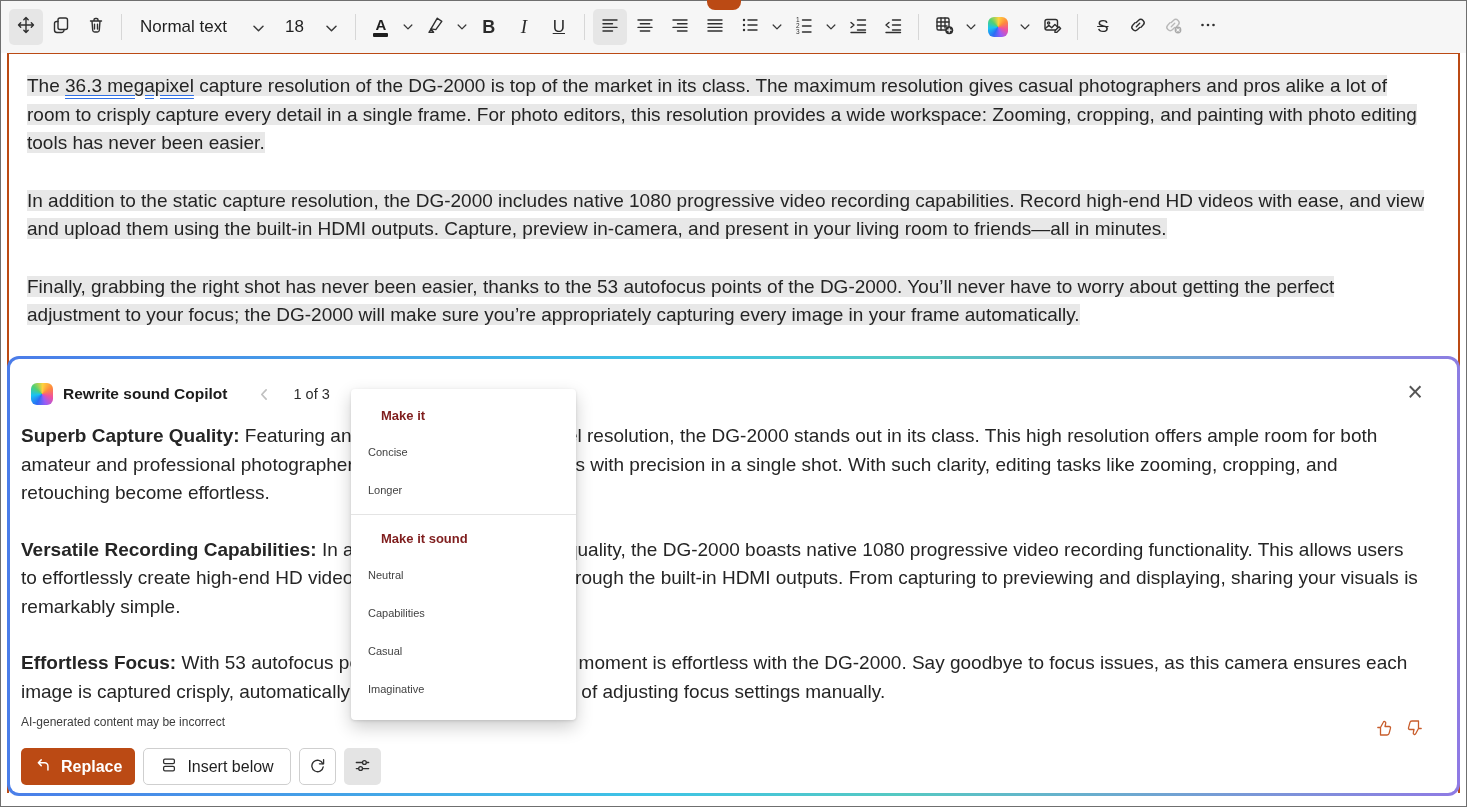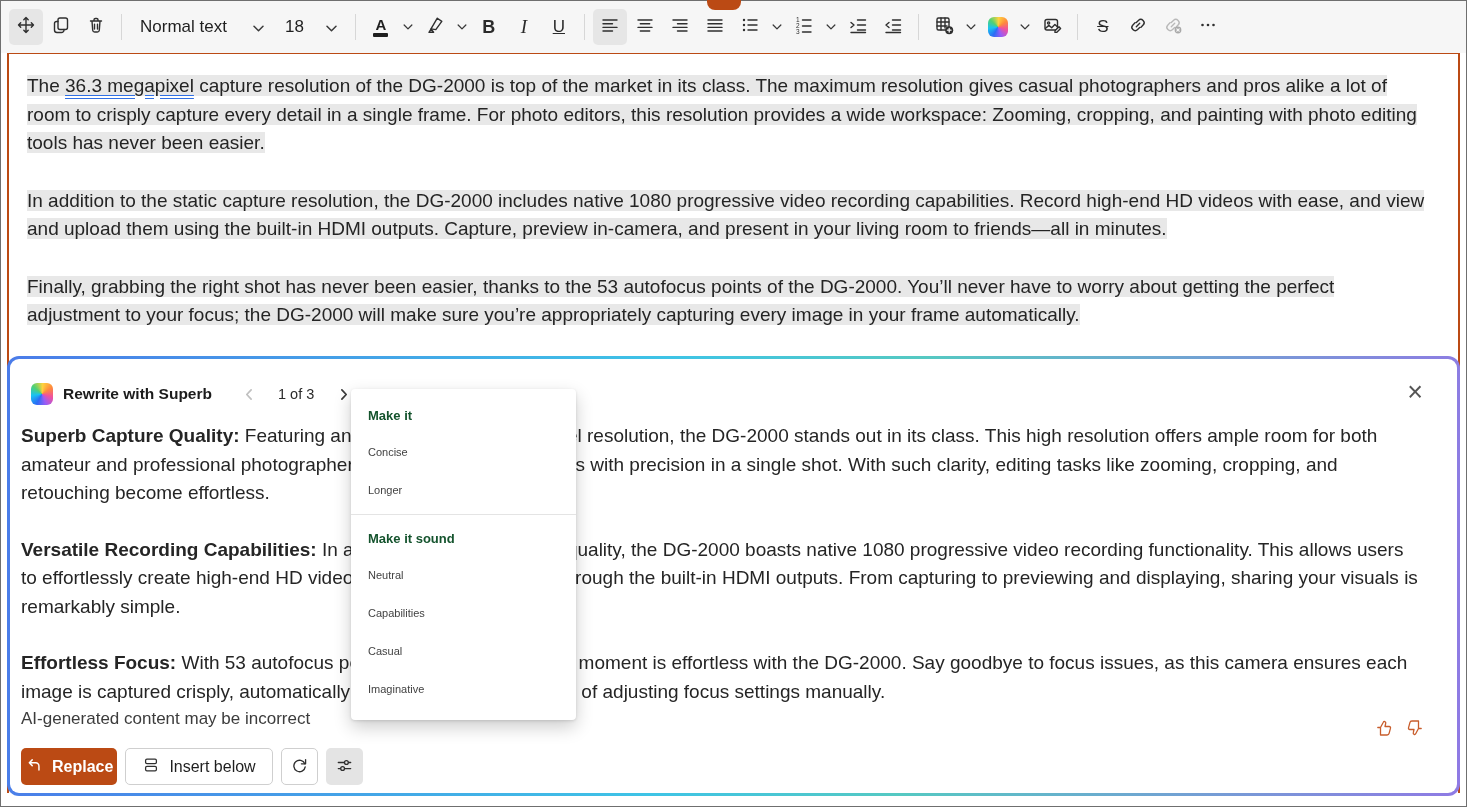--- a/index.html
+++ b/index.html
@@ -56,43 +56,43 @@
   .panel-title { font-size:15.5px; font-weight:bold; color:#1b1b1b; }
   .pg-nav { display:flex; align-items:center; gap:18px; margin-left:16px; }
   .pg-btn { width:22px; height:22px; display:flex; align-items:center; justify-content:center; cursor:pointer; }
   .pg-btn svg { fill:none; stroke-width:1.6; stroke-linecap:round; stroke-linejoin:round; }
   .pg-count { font-size:14.5px; color:#2b2b2b; }
   .panel-close { position:absolute; right:34px; top:20px; font-size:27px; font-weight:300;
     color:#555; line-height:1; cursor:pointer; }
   .panel-body { padding:17px 38px 0 11px; font-size:19px; line-height:28.5px; color:#252525; }
   .panel-body p { margin-bottom:28px; }
   .lead { font-weight:bold; }
-  .disclaimer { position:absolute; left:11px; bottom:64px; font-size:17px; color:#3c3c3c; }
+  .disclaimer { position:absolute; left:11px; bottom:64px; font-size:12px; color:#3c3c3c; }
   .thumbs { position:absolute; right:32px; bottom:55px; display:flex; gap:11px; }
   .thumb { width:20px; height:20px; cursor:pointer; }
   .thumb svg { stroke:#c85d2c; fill:none; stroke-width:1.3; stroke-linecap:round; stroke-linejoin:round; }
   .btn-row { position:absolute; left:11px; bottom:8px; display:flex; align-items:center; gap:8px; }
-  .btn-replace { height:37px; padding:0 4px; background:#bb4a14; color:#fff; border:none;
+  .btn-replace { height:37px; padding:0 13px; background:#bb4a14; color:#fff; border:none;
     border-radius:5px; font-size:16px; font-weight:bold; display:flex; align-items:center; gap:9px;
     font-family:"Liberation Sans",sans-serif; cursor:pointer; }
   .btn-replace svg { stroke:#fff; fill:none; stroke-width:1.6; stroke-linecap:round; stroke-linejoin:round; }
   .btn-insert { height:37px; padding:0 16px; background:#fff; color:#1f1f1f; border:1px solid #cfcfcf;
     border-radius:5px; font-size:16px; display:flex; align-items:center; gap:9px;
     font-family:"Liberation Sans",sans-serif; cursor:pointer; }
   .btn-insert svg, .btn-sq svg { stroke:#2f2f2f; fill:none; stroke-width:1.4; stroke-linecap:round; stroke-linejoin:round; }
   .btn-sq { width:37px; height:37px; border-radius:5px; display:flex; align-items:center;
     justify-content:center; background:#fff; border:1px solid #cfcfcf; cursor:pointer; }
   .btn-sq.active { background:#e4e4e4; border:none; }
 
   
   .menu { position:absolute; left:351px; top:389px; width:225px; z-index:50; background:#fff;
     border-radius:4px; box-shadow:0 7px 18px rgba(0,0,0,.20), 0 1px 3px rgba(0,0,0,.12);
     padding:8px 0 12px 0; }
-  .menu-header { height:36px; display:flex; align-items:center; padding:0 17px;
-    font-size:13px; font-weight:bold; color:#14532d; }
+  .menu-header { height:36px; display:flex; align-items:center; padding:0 30px;
+    font-size:13px; font-weight:bold; color:#7f1d1d; }
   .menu-item { height:38px; display:flex; align-items:center; padding:0 17px;
     font-size:11px; color:#424242; cursor:pointer; }
   .menu-divider { height:1px; background:#e4e4e4; margin:5px 0; }
 </style>
 </head>
 <body>
 
 <div class="screen">
 
   <div class="toolbar">
@@ -278,21 +278,21 @@
       <p><span class="hl"><span>The </span><span class="doc-link">36.3 megapixel</span><span> capture resolution of the DG-2000 is top of the market in its class. The maximum resolution gives casual photographers and pros alike a lot of room to crisply capture every detail in a single frame. For photo editors, this resolution provides a wide workspace: Zooming, cropping, and painting with photo editing tools has never been easier.</span></span></p>
       <p><span class="hl">In addition to the static capture resolution, the DG-2000 includes native 1080 progressive video recording capabilities. Record high-end HD videos with ease, and view and upload them using the built-in HDMI outputs. Capture, preview in-camera, and present in your living room to friends—all in minutes.</span></p>
       <p><span class="hl">Finally, grabbing the right shot has never been easier, thanks to the 53 autofocus points of the DG-2000. You’ll never have to worry about getting the perfect adjustment to your focus; the DG-2000 will make sure you’re appropriately capturing every image in your frame automatically.</span></p>
     </div>
   </div>
 
   <div class="panel-outer">
     <div class="panel">
       <div class="panel-header">
         <span class="copilot-blob" style="width:22px;height:22px;"></span>
-        <span class="panel-title">Rewrite with Superb</span>
+        <span class="panel-title">Rewrite sound Copilot</span>
         <span class="pg-nav">
           <span class="pg-btn">
               <svg width="13" height="13" viewBox="0 0 12 12" stroke="#c0c0c0">
                 <path d="M7.5 1.8L3.5 6l4 4.2"></path>
               </svg>
             </span>
           <span class="pg-count">1 of 3</span>
           <span class="pg-btn">
               <svg width="13" height="13" viewBox="0 0 12 12" stroke="#3a3a3a">
                 <path d="M4.5 1.8L8.5 6l-4 4.2"></path>

